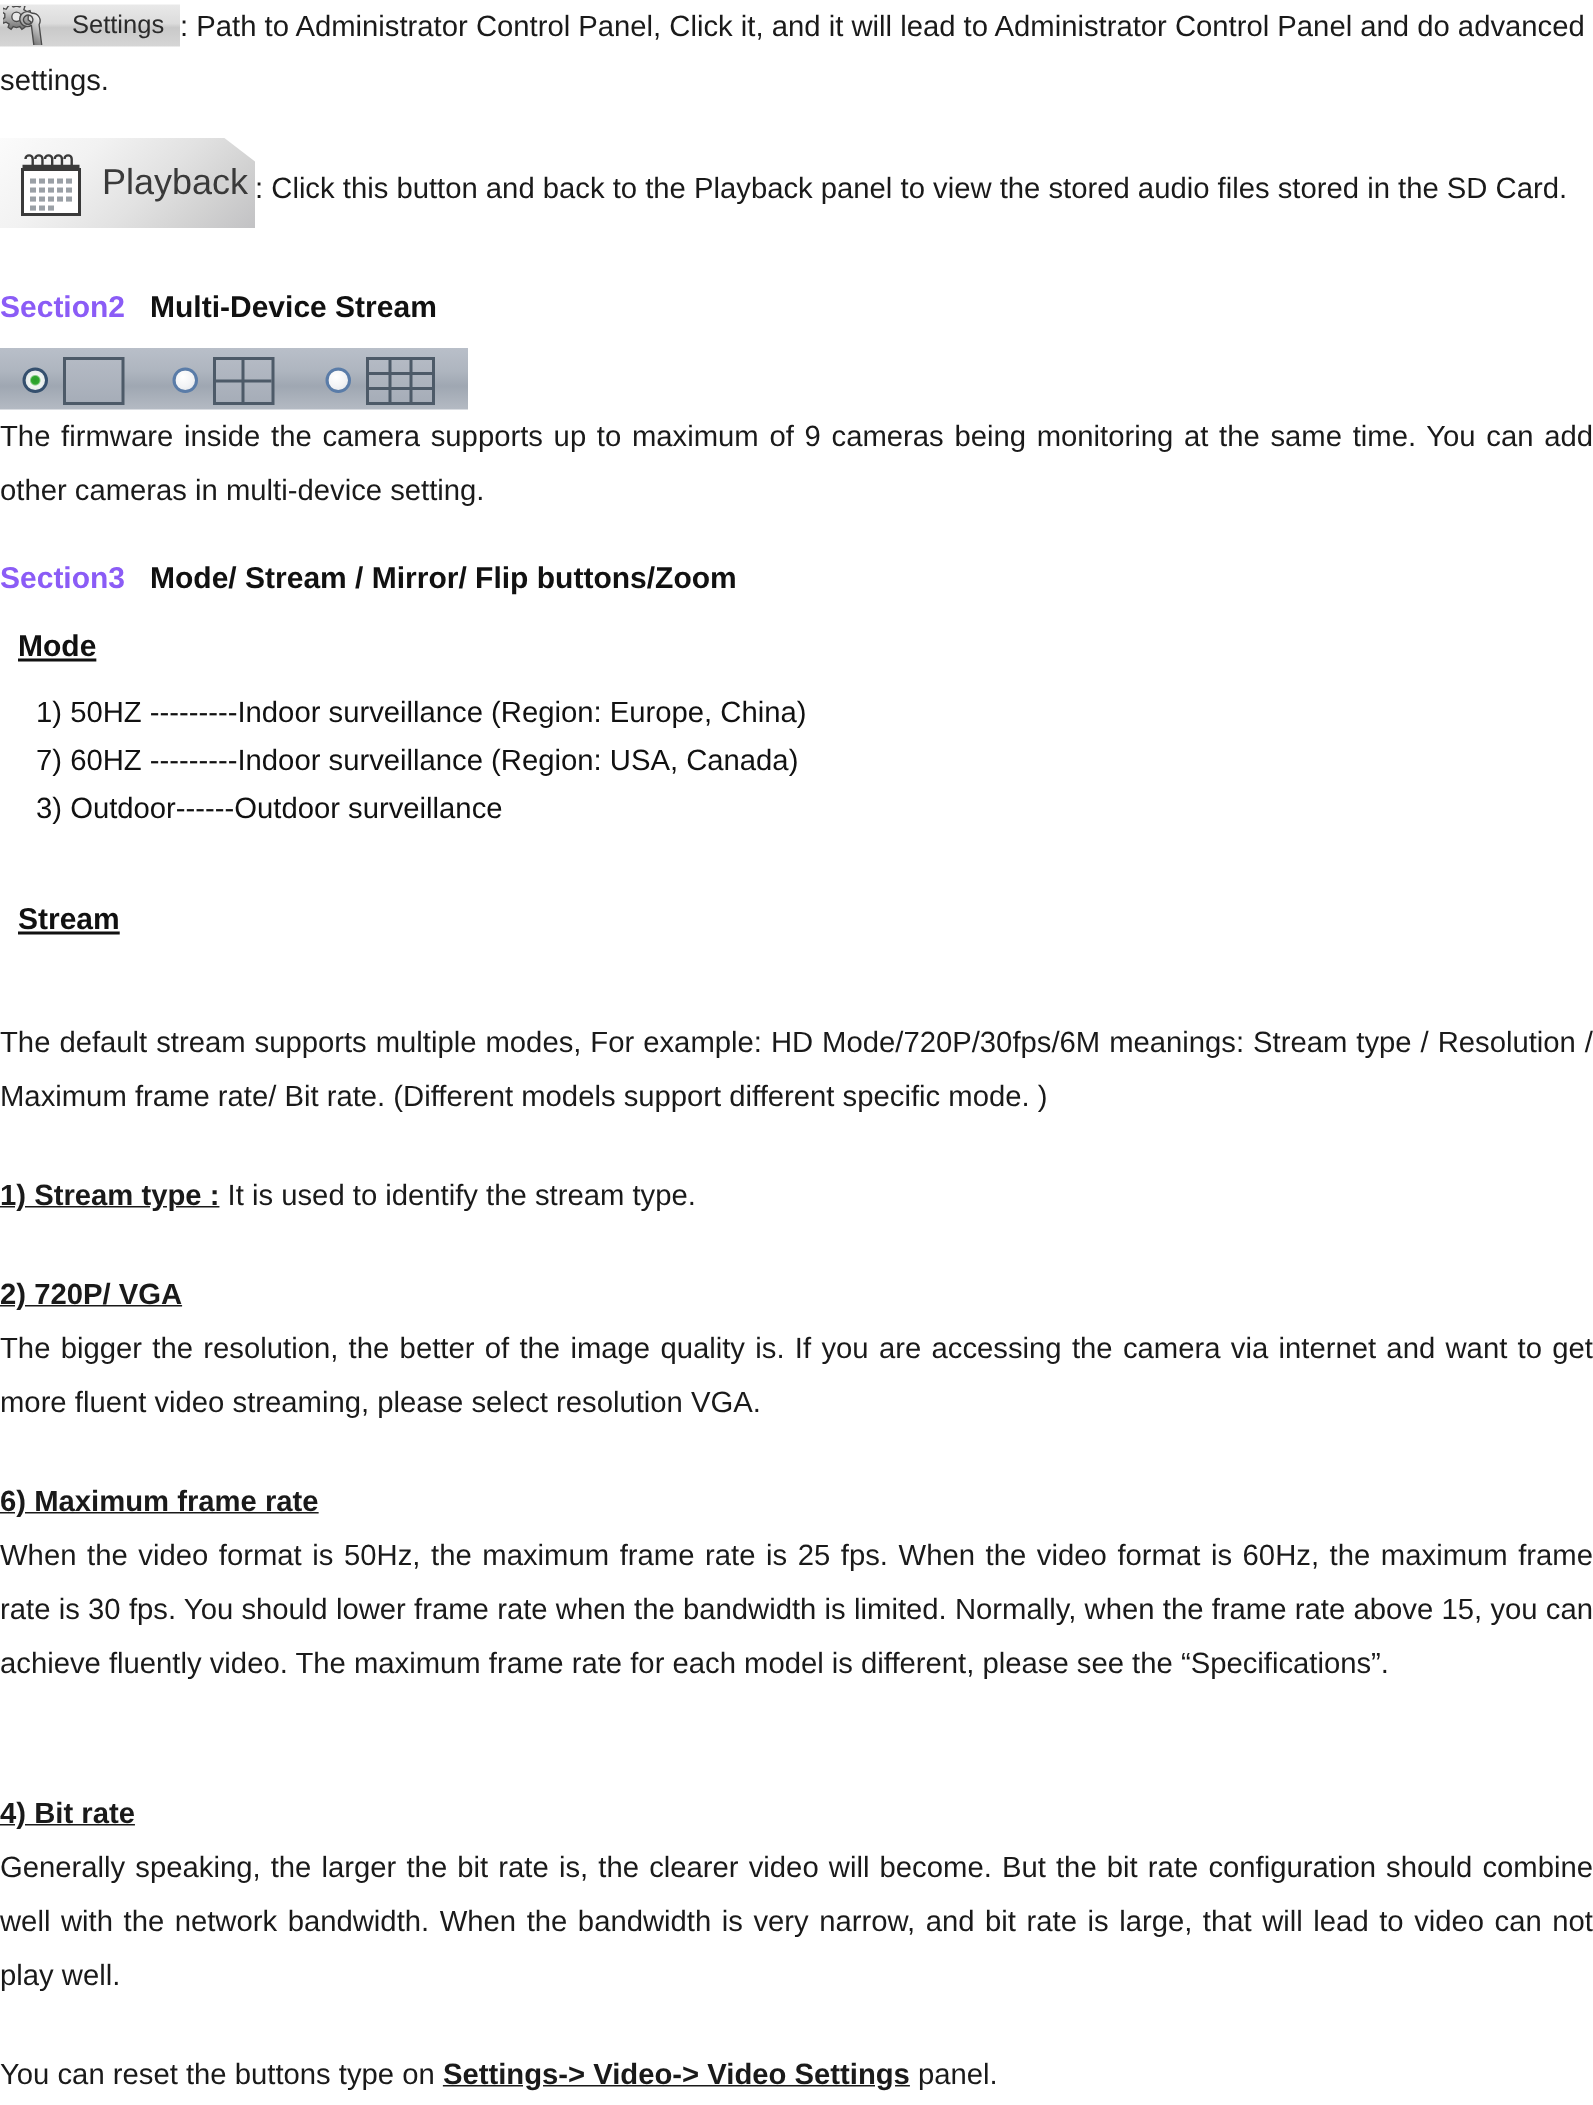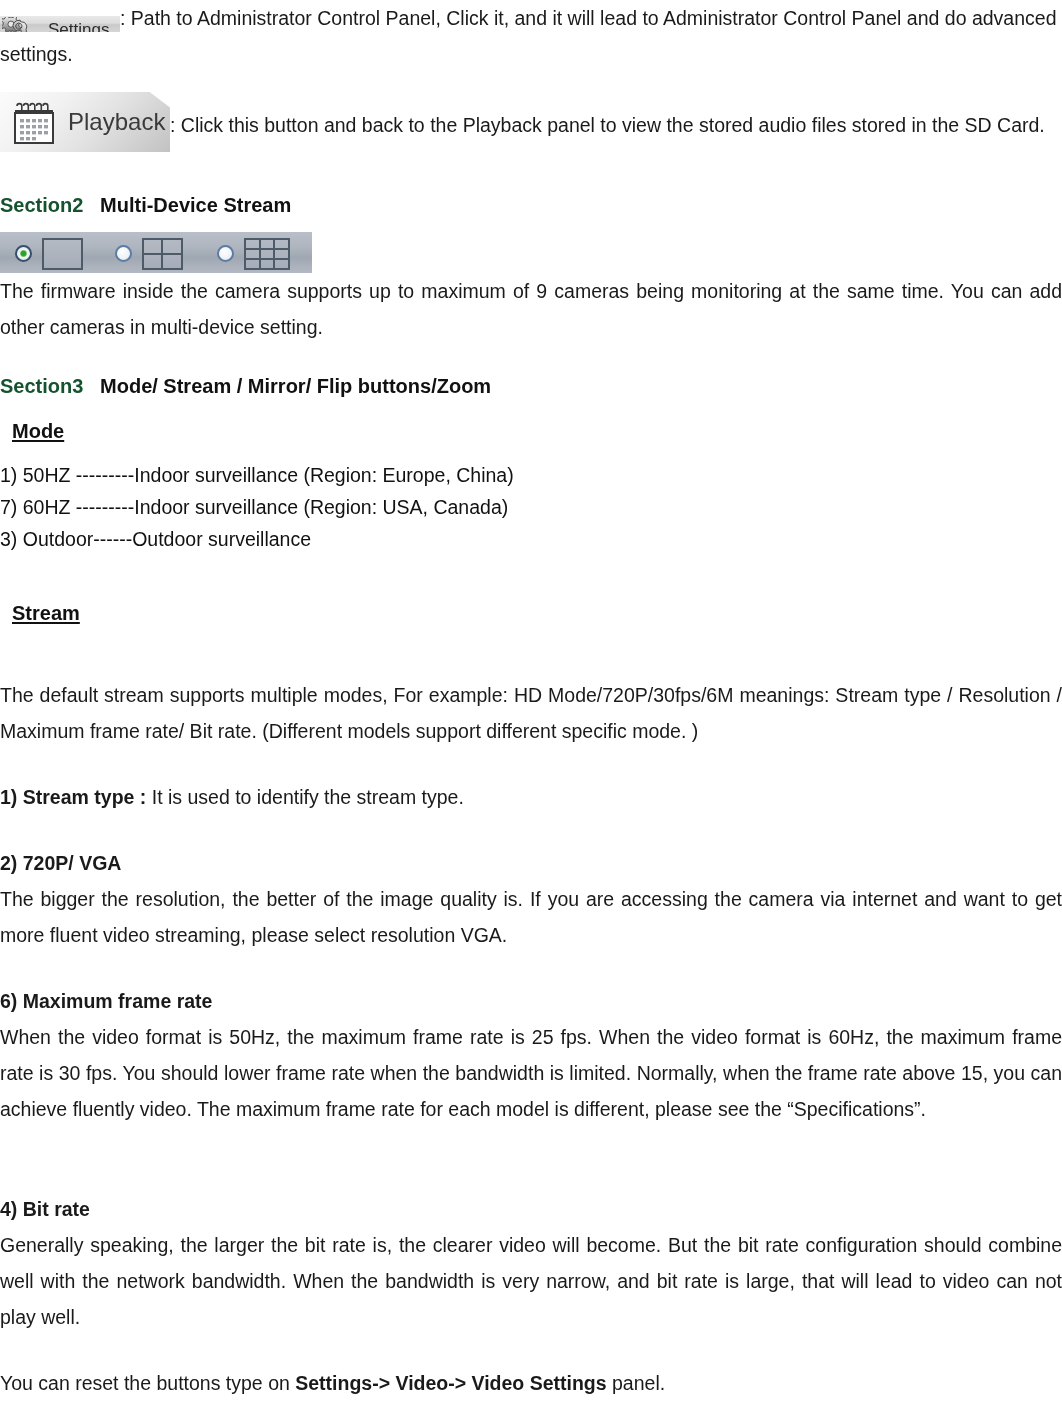--- a/index.html
+++ b/index.html
@@ -25,49 +25,50 @@
   
   .para {
     font-size: 19.5px;
     line-height: 36px;
     text-align: justify;
     text-justify: inter-word;
     margin: 0;
     color: #1a1a1a;
   }
   .para.left { text-align: left; }
-  .b { font-weight: bold; }
+  .b { font-weight: bold; text-decoration: underline; }
 
   
   .section-head {
     font-size: 20px;
     font-weight: bold;
     line-height: 34px;
     margin: 0;
     white-space: pre;
   }
-  .section-head .sec-num { color: #14532d; }
+  .section-head .sec-num { color: #8b5cf6; }
   .section-head .sec-title { color: #111111; }
 
   .sub-head {
     font-size: 20px;
     font-weight: bold;
     line-height: 32px;
     margin: 12px;
     text-decoration: underline;
     text-underline-offset: 2px;
     display: inline-block;
   }
   .sub-head-wrap { line-height: 32px; }
 
   .list-line {
     font-size: 19.5px;
     line-height: 32px;
     margin: 0;
     white-space: pre;
+    padding-left: 24px;
   }
 
   .spacer-10 { height: 10px; }
   .spacer-20 { height: 20px; }
   .spacer-24 { height: 24px; }
   .spacer-30 { height: 30px; }
   .spacer-36 { height: 36px; }
   .spacer-64 { height: 64px; }
 
   
@@ -80,21 +81,21 @@
     font-size: 19.5px;
     line-height: 36px;
     vertical-align: baseline;
   }
 
   
   .settings-btn {
     display: inline-block;
     position: relative;
     width: 120px;
-    height: 16px;
+    height: 28px;
     vertical-align: -7px;
     background: linear-gradient(to bottom, #e9e9e9 0%, #dcdcdc 45%, #c9c9c9 55%, #d6d6d6 100%);
     overflow: hidden;
   }
   .settings-btn .gear-wrench {
     position: absolute;
     left: 2px;
     top: 1px;
     width: 44px;
     height: 26px;

